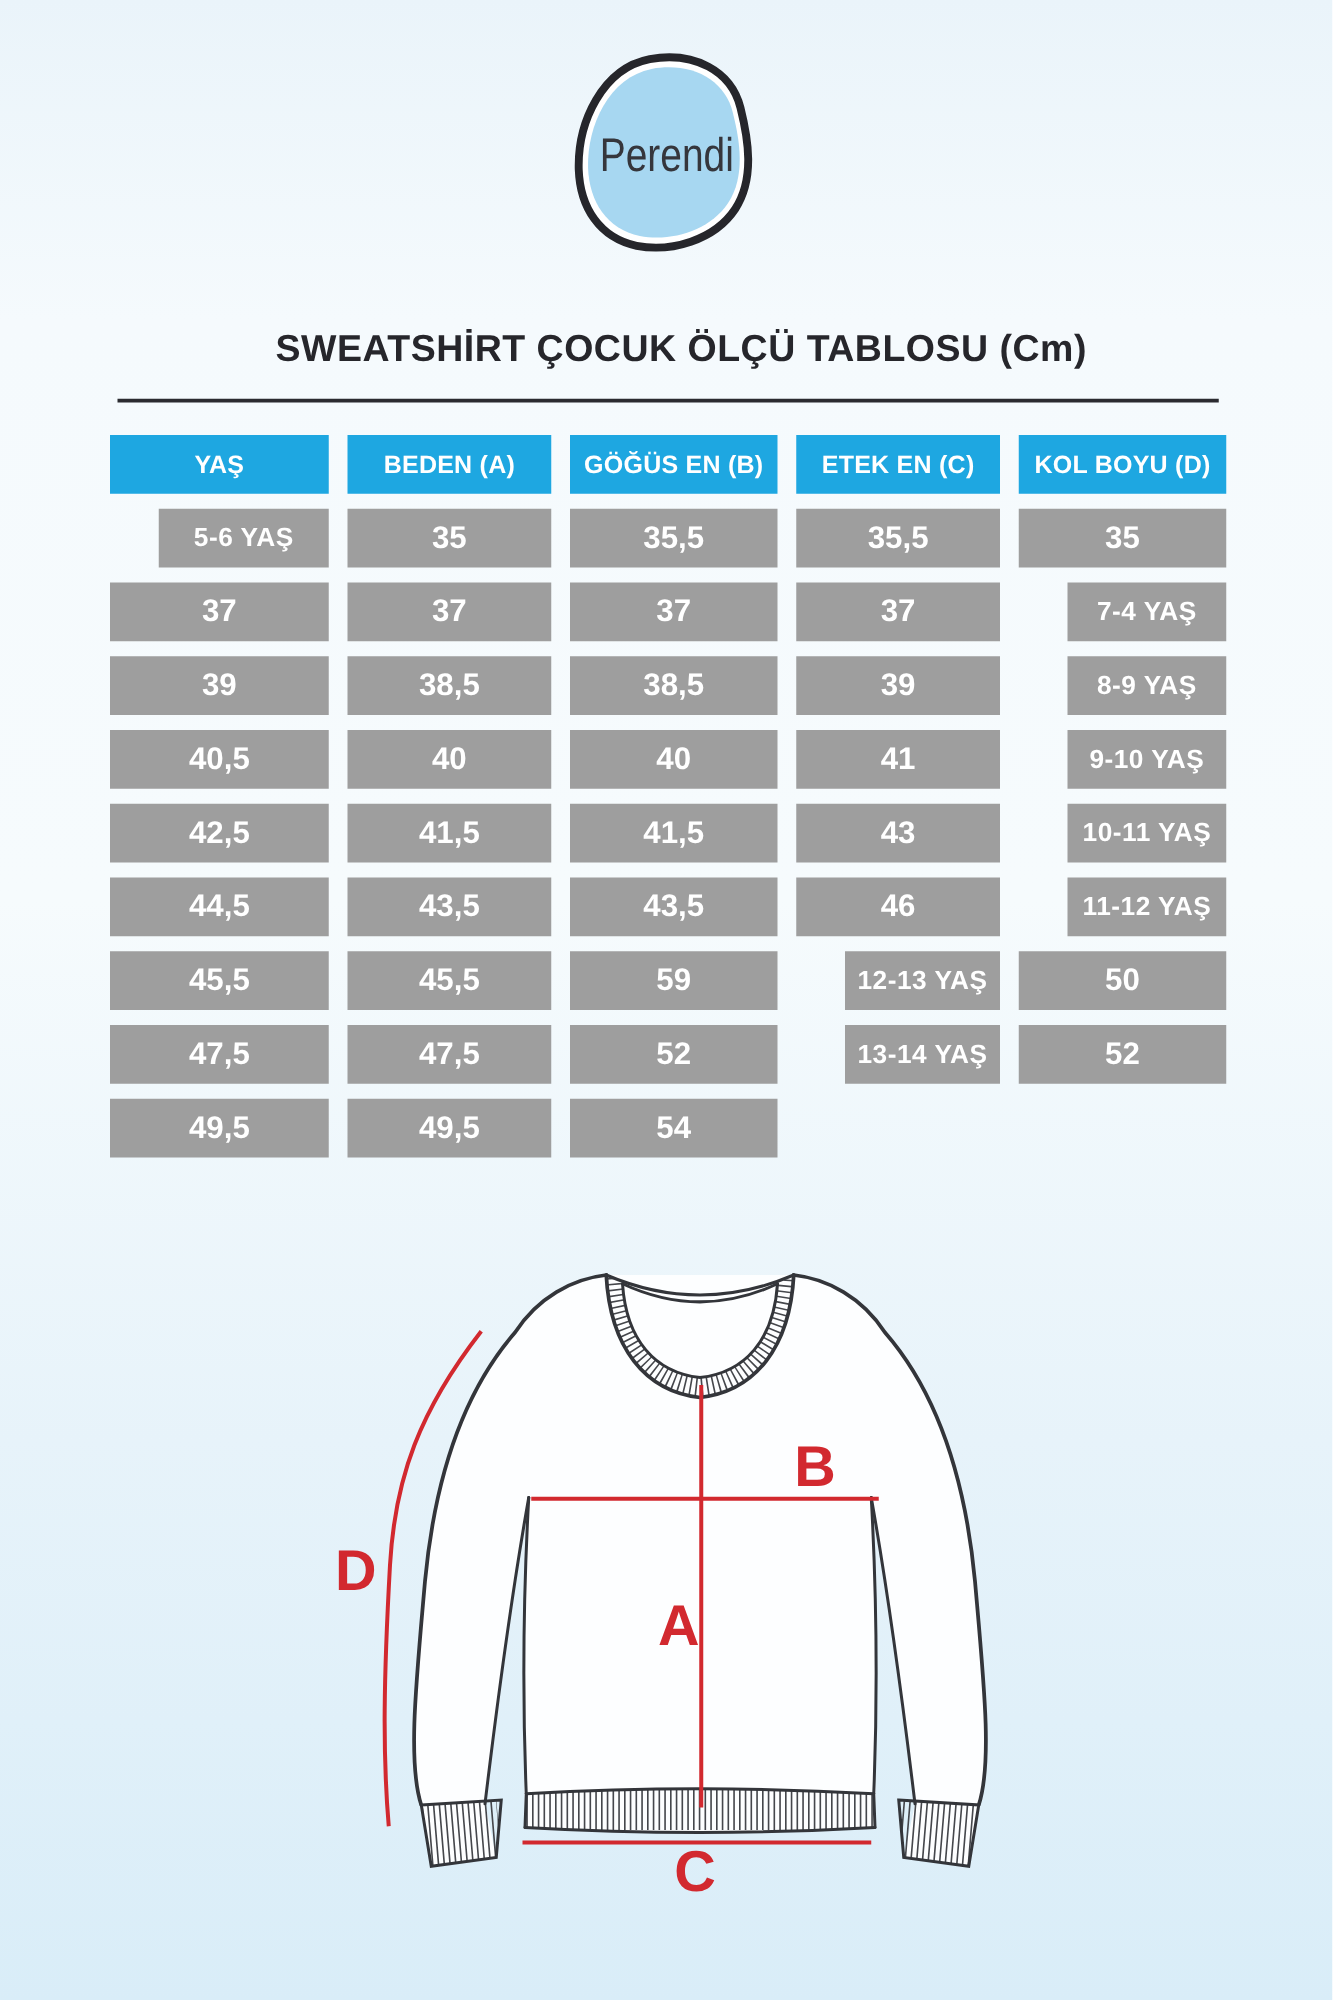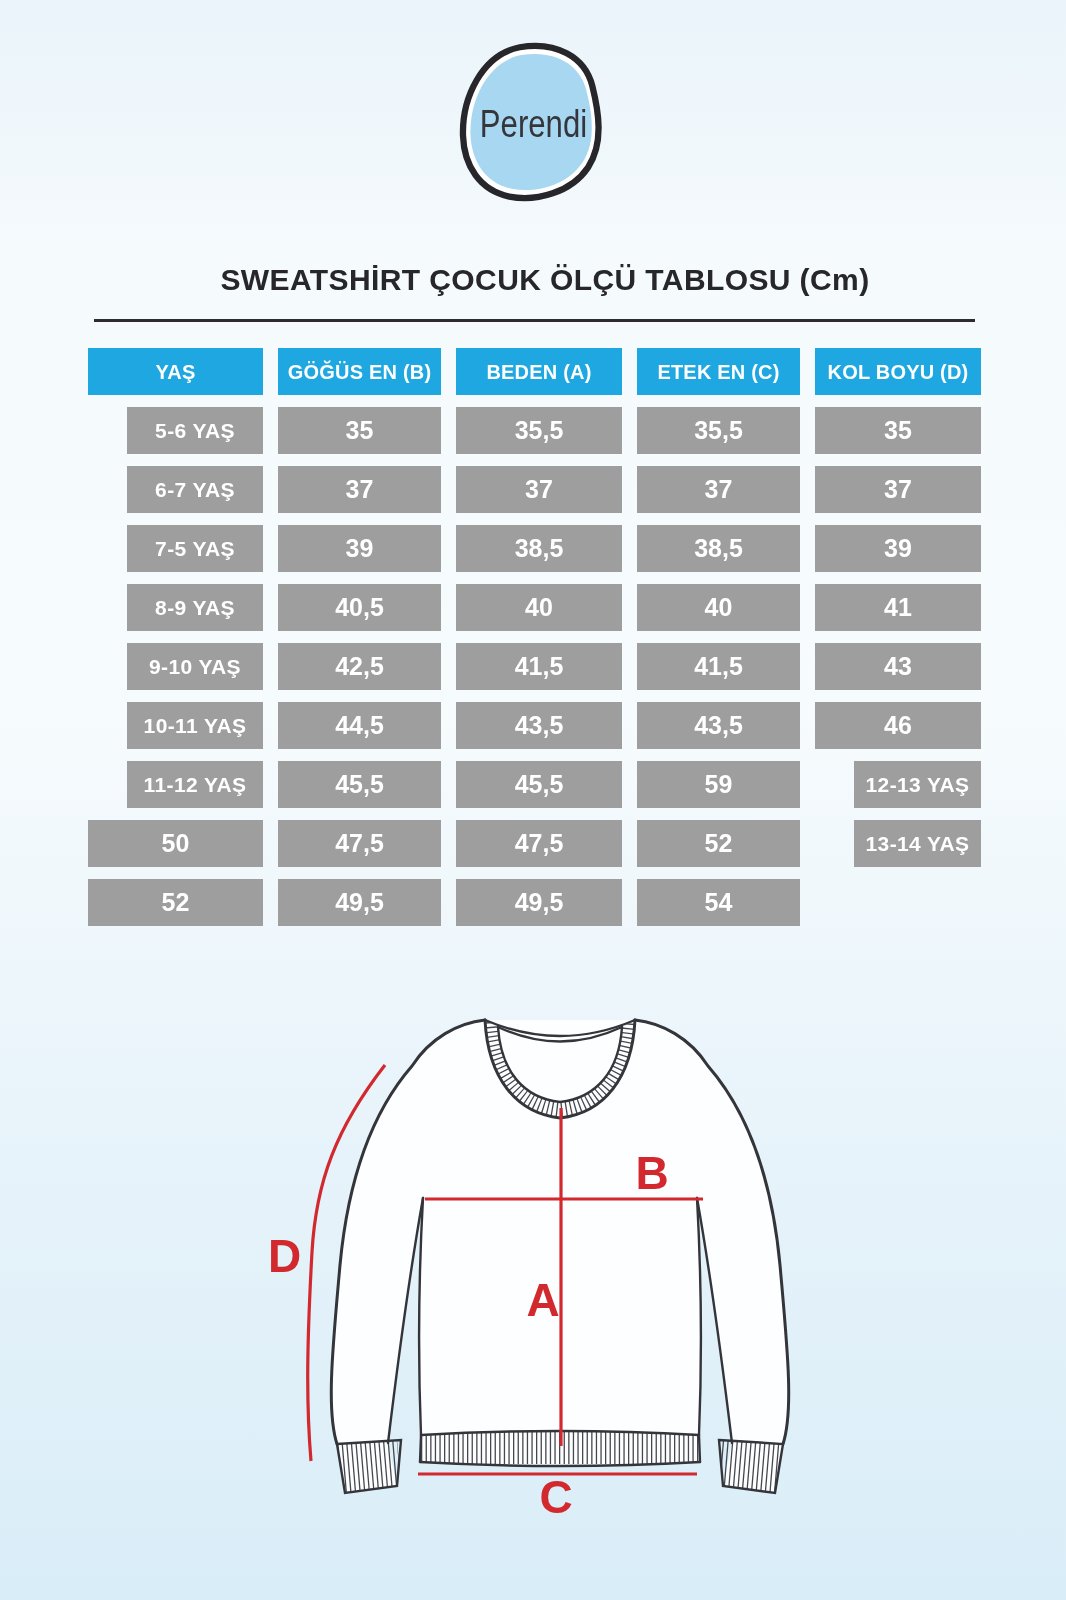--- a/index.html
+++ b/index.html
@@ -52,38 +52,37 @@
     <path d="M 58,5 C 92,-1 120,14 127,42 C 133,66 138,96 123,119 C 107,143 74,152 48,147 C 20,141 5,118 4,89 C 3,53 22,12 58,5 Z" fill="#ffffff" stroke="#26262b" stroke-width="6"></path>
     <path d="M 58,5 C 92,-1 120,14 127,42 C 133,66 138,96 123,119 C 107,143 74,152 48,147 C 20,141 5,118 4,89 C 3,53 22,12 58,5 Z" fill="#A7D7F1" transform="translate(7.5,8) scale(0.895)"></path>
     <text x="71" y="90" text-anchor="middle" font-size="36" fill="#35363c" textLength="102" lengthAdjust="spacingAndGlyphs">Perendi</text>
   </svg>
 
   <div class="title">SWEATSHİRT ÇOCUK ÖLÇÜ TABLOSU (Cm)</div>
   <div class="title-rule"></div>
 
   <div class="size-table">
     <div class="tcell th">YAŞ</div>
+    <div class="tcell th">BEDEN (A)</div>
     <div class="tcell th">GÖĞÜS EN (B)</div>
-    <div class="tcell th">BEDEN (A)</div>
     <div class="tcell th">ETEK EN (C)</div>
     <div class="tcell th">KOL BOYU (D)</div>
 
     <div class="tcell td age">5-6 YAŞ</div>
     <div class="tcell td">35</div>
     <div class="tcell td">35,5</div>
     <div class="tcell td">35,5</div>
     <div class="tcell td">35</div>
 
-    <div class="tcell td age">6-7 YAŞ</div>
     <div class="tcell td">37</div>
     <div class="tcell td">37</div>
     <div class="tcell td">37</div>
     <div class="tcell td">37</div>
 
-    <div class="tcell td age">7-5 YAŞ</div>
+    <div class="tcell td age">7-4 YAŞ</div>
     <div class="tcell td">39</div>
     <div class="tcell td">38,5</div>
     <div class="tcell td">38,5</div>
     <div class="tcell td">39</div>
 
     <div class="tcell td age">8-9 YAŞ</div>
     <div class="tcell td">40,5</div>
     <div class="tcell td">40</div>
     <div class="tcell td">40</div>
     <div class="tcell td">41</div>

